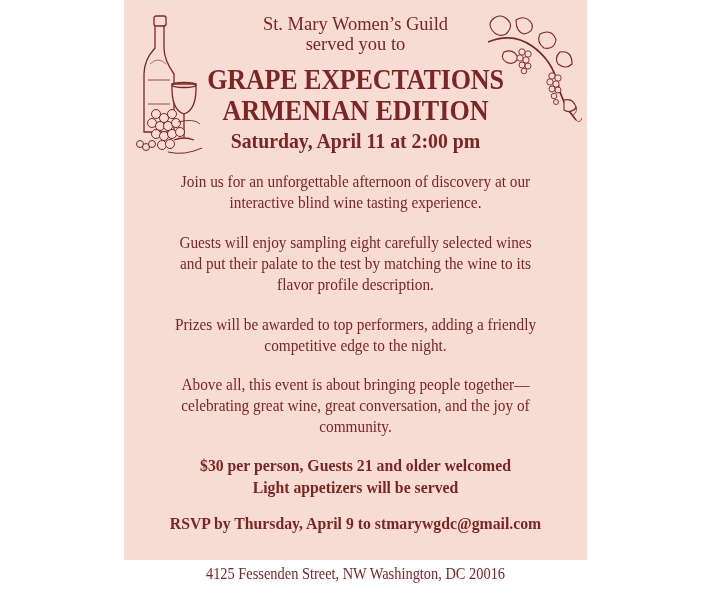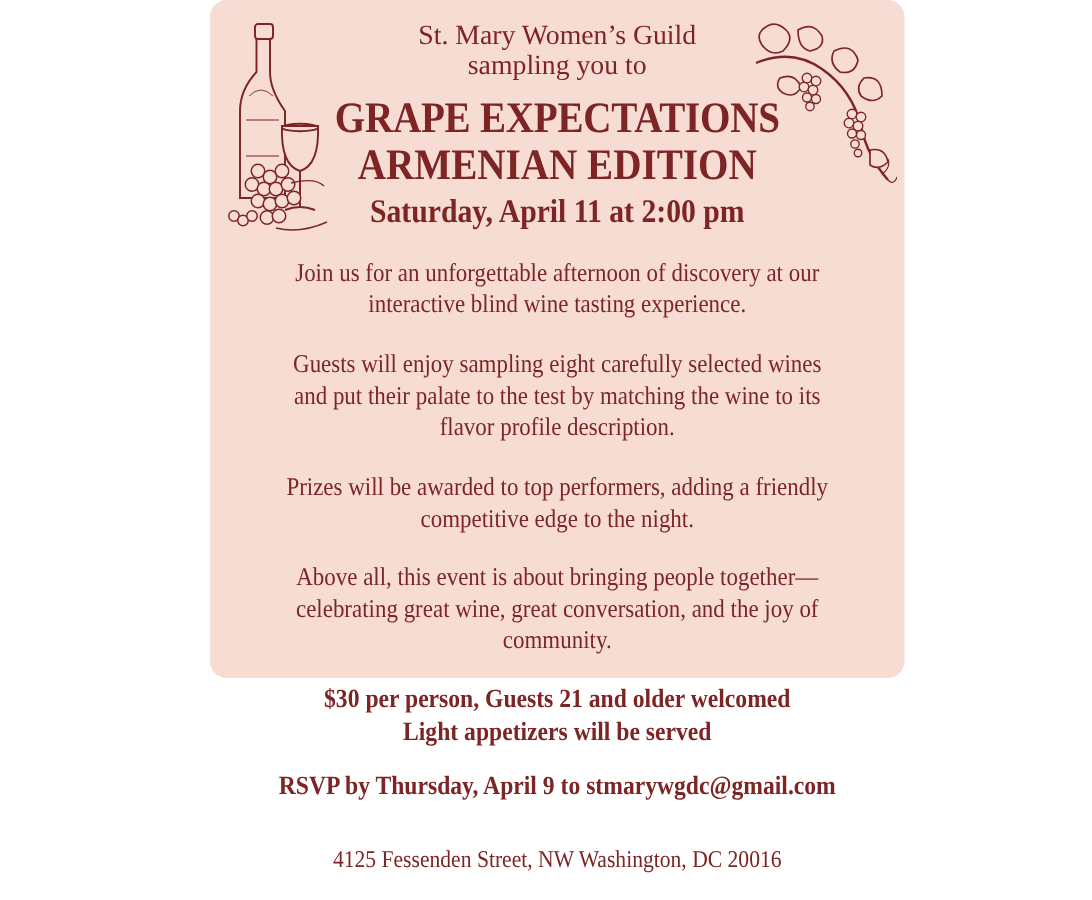--- a/index.html
+++ b/index.html
@@ -2,22 +2,22 @@
 <html><head>
 <meta charset="utf-8">
 <style>
   html, body { margin: 0; padding: 0; }
   body {
     width: 728px; height: 600px; background: #ffffff;
     position: relative; overflow: hidden;
     font-family: "Liberation Serif", "DejaVu Serif", serif;
   }
   .flyer {
-    position: absolute; left: 140px; top: 0; width: 463px; height: 452px;
-    background: #f6dcd3; color: #7d2524; border-radius: 11px;
+    position: absolute; left: 124px; top: 0; width: 463px; height: 560px;
+    background: #f6dcd3; color: #7d2524;
   }
   .t { position: absolute; left: 0; width: 463px; text-align: center; white-space: nowrap; }
   .org { top: 14px; font-size: 18.5px; line-height: 20px; }
   .invite { top: 34px; font-size: 18.5px; line-height: 20px; }
   .title1 { top: 63px; font-size: 29px; font-weight: bold; line-height: 32px; letter-spacing: -0.2px; transform: scaleX(0.9); }
   .title2 { top: 94px; font-size: 29px; font-weight: bold; line-height: 32px; transform: scaleX(0.9); }
   .date { top: 128px; font-size: 22px; font-weight: bold; line-height: 26px; transform: scaleX(0.9); }
   .para { font-size: 17px; line-height: 21px; transform: scaleX(0.9); }
   .p1a { top: 171px; } .p1b { top: 192px; }
   .p2a { top: 232px; } .p2b { top: 253px; } .p2c { top: 274px; }
@@ -93,21 +93,21 @@
         <circle cx="74" cy="72" r="3.2"></circle>
       <circle cx="70" cy="77" r="3"></circle>
         <circle cx="76" cy="78" r="3"></circle>
         <circle cx="72" cy="84" r="2.8"></circle>
         <circle cx="74" cy="90" r="2.5"></circle>
     </g>
     <path d="M90 104 Q96 100 94 94 M94 108 Q98 112 100 106" stroke-width="0.8"></path>
   </svg>
 
   <div class="t org">St. Mary Women’s Guild</div>
-  <div class="t invite">sampling you to</div>
+  <div class="t invite">served you to</div>
   <div class="t title1">GRAPE EXPECTATIONS</div>
   <div class="t title2">ARMENIAN EDITION</div>
   <div class="t date">Saturday, April 11 at 2:00 pm</div>
 
   <div class="t para p1a">Join us for an unforgettable afternoon of discovery at our</div>
   <div class="t para p1b">interactive blind wine tasting experience.</div>
 
   <div class="t para p2a">Guests will enjoy sampling eight carefully selected wines</div>
   <div class="t para p2b">and put their palate to the test by matching the wine to its</div>
   <div class="t para p2c">flavor profile description.</div>

